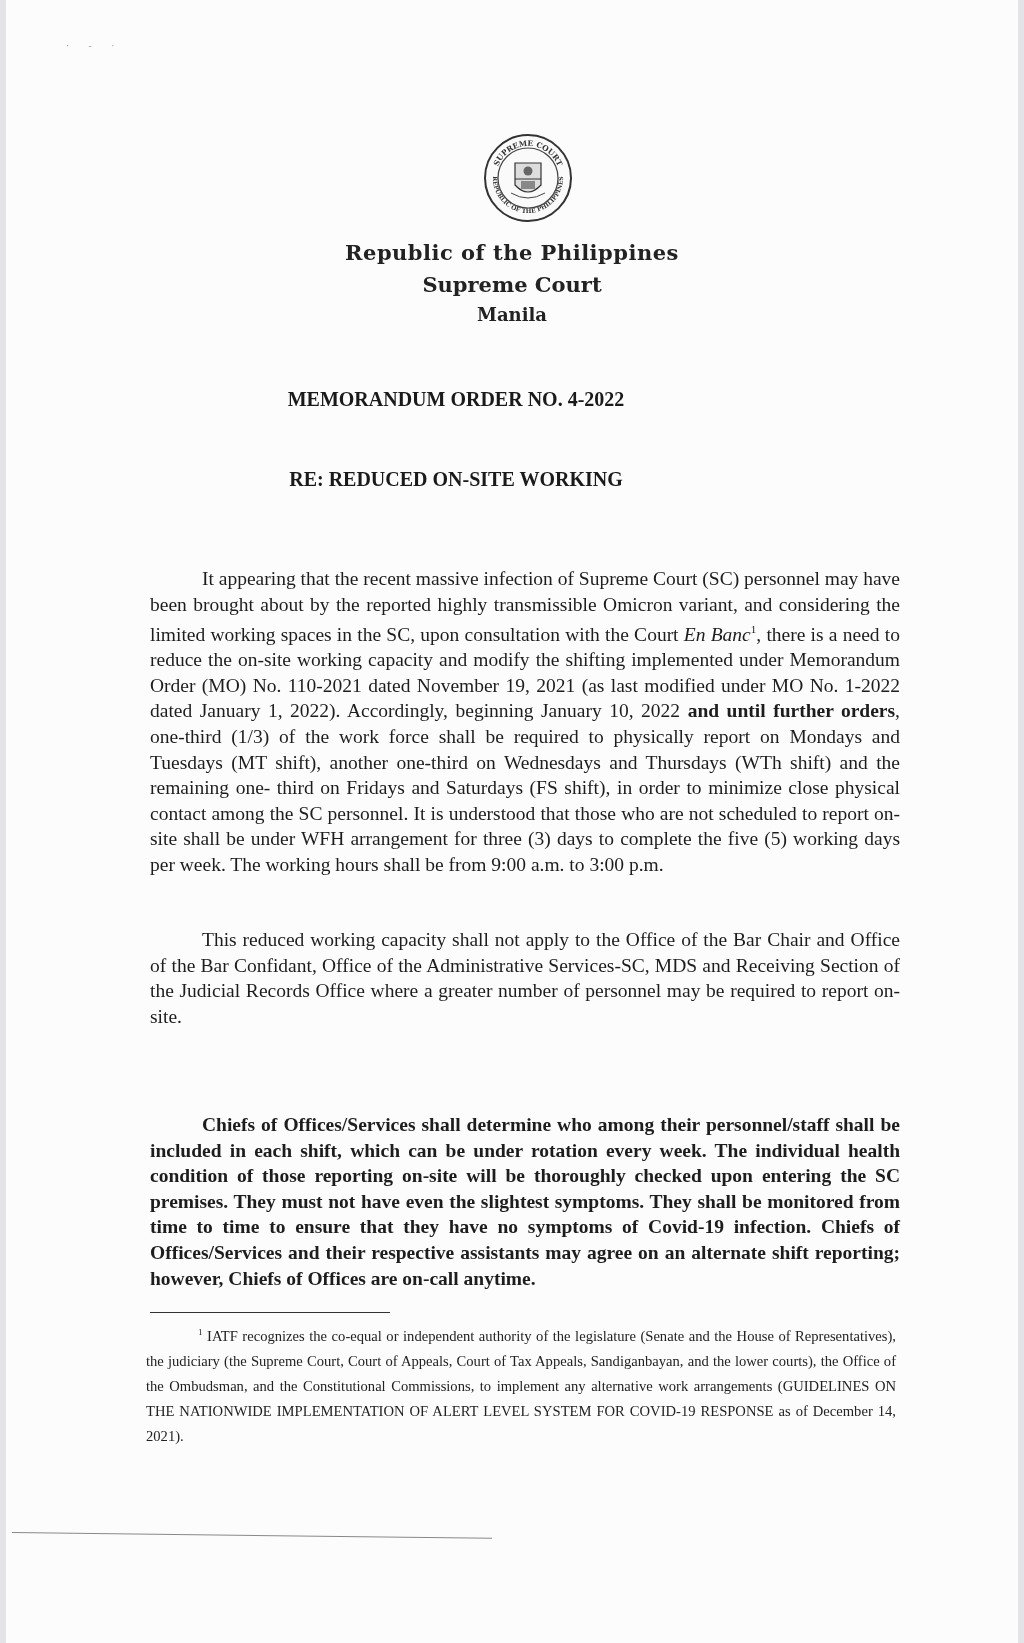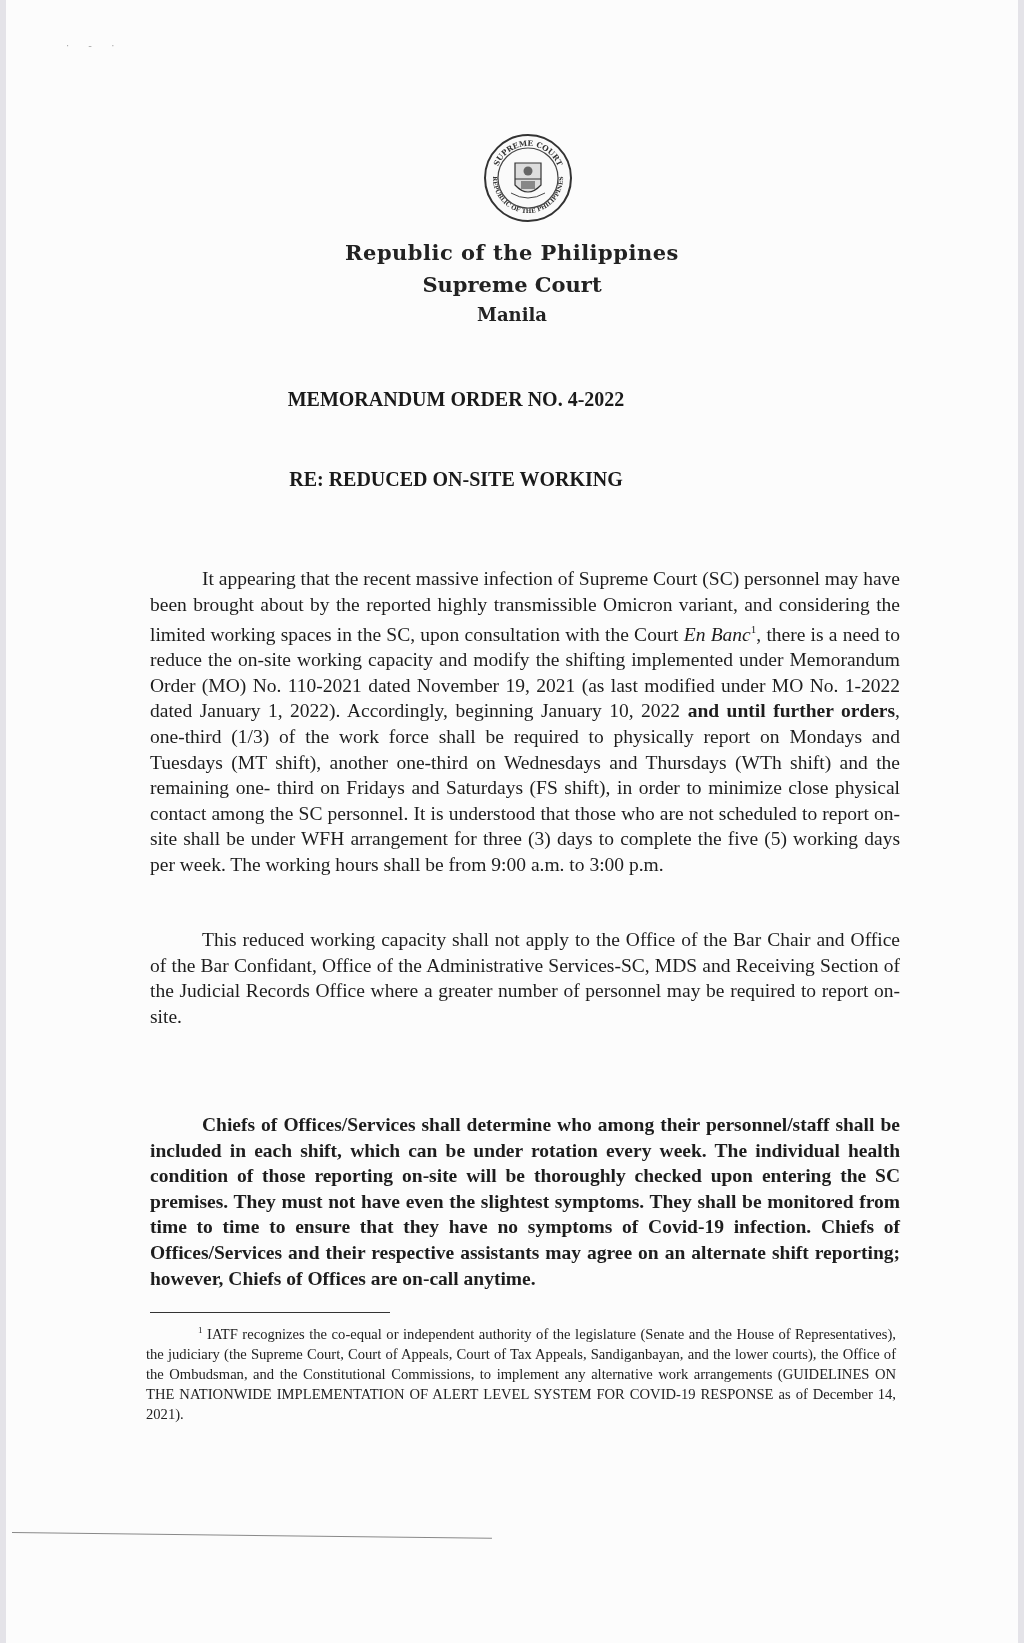--- a/index.html
+++ b/index.html
@@ -42,21 +42,21 @@
   .p2 { top: 915px; margin-top: 12px; }
   .p3 { top: 1112px; font-weight: bold; }
   .p1 sup { font-size: 11px; }
   .bi { font-weight: bold; }
   .it { font-style: italic; }
   .fn-rule {
     position: absolute; left: 144px; top: 1312px; width: 240px; height: 1px; background: #333;
   }
   .footnote {
     position: absolute; left: 140px; top: 1320px; width: 750px;
-    font-size: 14.6px; line-height: 20px; text-align: justify; text-indent: 52px; color: #222;
+    font-size: 14.6px; line-height: 25px; text-align: justify; text-indent: 52px; color: #222;
   }
   .footnote sup { font-size: 9px; }
   .bottom-rule {
     position: absolute; left: 6px; top: 1532px; width: 480px; height: 1px; background: #888;
     transform: rotate(0.7deg); transform-origin: left center;
   }
 </style>
 </head>
 <body>
 

